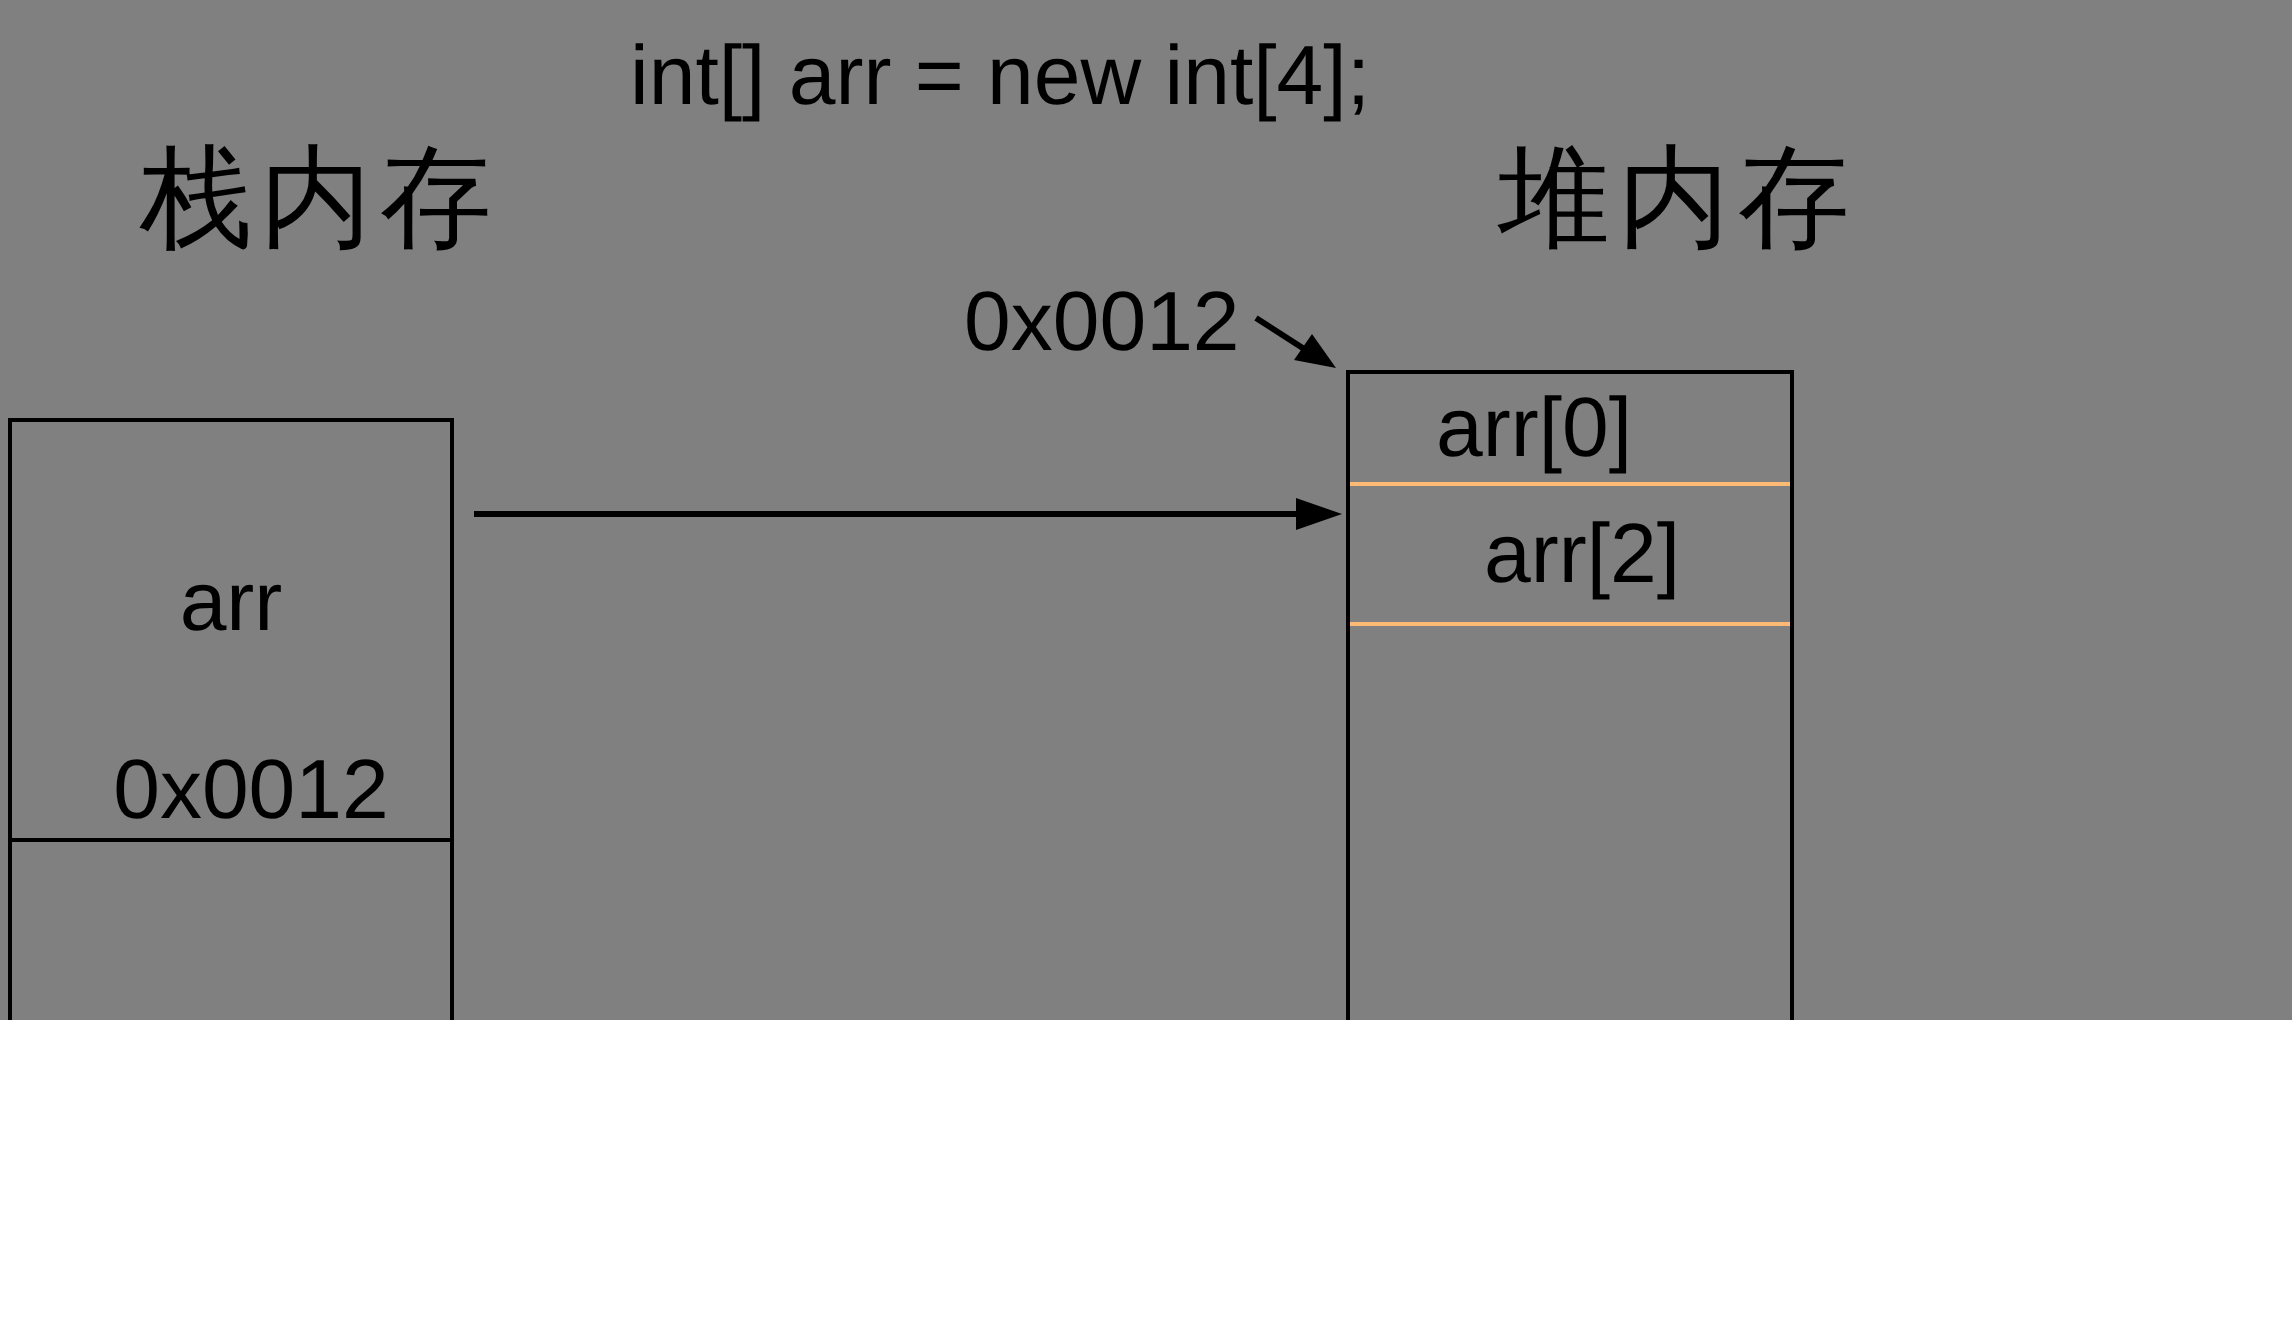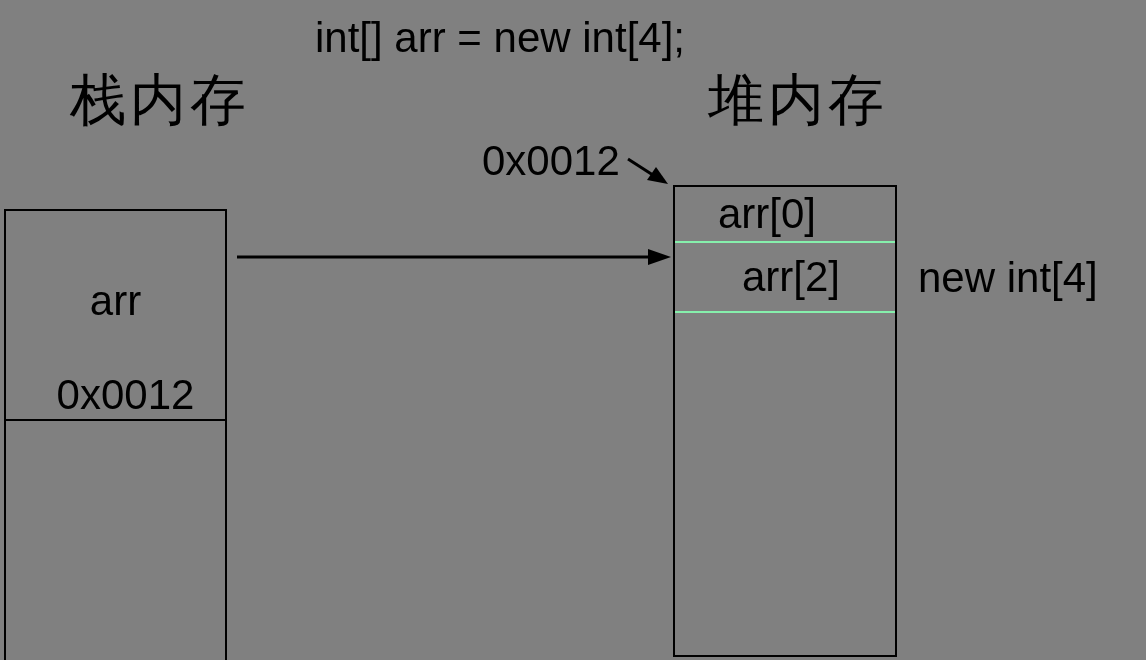--- a/index.html
+++ b/index.html
@@ -2,21 +2,21 @@
 <html><head>
 <meta charset="utf-8">
 <style>
   html, body {
     margin: 0;
     padding: 0;
   }
   .canvas {
     position: relative;
     width: 1146px;
-    height: 660px;
+    height: 510px;
     background: #808080;
     overflow: hidden;
     font-family: "Liberation Sans", sans-serif;
     color: #000000;
   }
   .abs { position: absolute; }
   .code-text {
     font-size: 42px;
     line-height: 1;
     white-space: nowrap;
@@ -62,34 +62,34 @@
     box-sizing: border-box;
   }
   .heap-box {
     left: 673px;
     top: 185px;
     width: 224px;
     height: 472px;
   }
   .heap-cell {
     box-sizing: border-box;
-    border-bottom: 2px solid #86efac;
+    border-bottom: 2px solid #fdba74;
     font-size: 42px;
     text-align: center;
     padding-right: 36px;
     white-space: nowrap;
     overflow: hidden;
   }
   .heap-cell-0 { height: 56px; line-height: 54px; }
   .heap-cell-1 { height: 62px; line-height: 60px; }
   .heap-cell-2 { height: 70px; line-height: 68px; padding-left: 48px; }
   .heap-cell-3 { height: 72px; line-height: 70px; }
   .title-pos    { left: 315px; top: 17px; }
   .stacklbl-pos { left: 70px;  top: 72px; }
-  .heaplbl-pos  { left: 708px; top: 72px; }
+  .heaplbl-pos  { left: 749px; top: 72px; }
   .ptrlbl-pos   { left: 482px; top: 140px; }
   .newint-pos   { left: 918px; top: 257px; }
   .arrow-layer {
     left: 0;
     top: 0;
     width: 1146px;
     height: 660px;
     pointer-events: none;
   }
 </style>
@@ -110,21 +110,20 @@
     <div class="abs code-text stack-var">arr</div>
     <div class="abs code-text stack-addr">0x0012</div>
     <div class="abs stack-divider"></div>
   </div>
 
   <div class="abs memory-box heap-box">
     <div class="heap-cell heap-cell-0">arr[0]</div>
     <div class="heap-cell heap-cell-2">arr[2]</div>
   </div>
 
-  <div class="abs code-text newint-pos">new int[4]</div>
 
   <svg class="abs arrow-layer" width="1146" height="660" viewBox="0 0 1146 660">
 
     <g>
       <line x1="237" y1="257" x2="652" y2="257" stroke="#000000" stroke-width="3"></line>
       <polygon points="671,257 648,249 648,265" fill="#000000"></polygon>
     </g>
 
     <g>
       <line x1="628" y1="159" x2="656" y2="177" stroke="#000000" stroke-width="3"></line>

